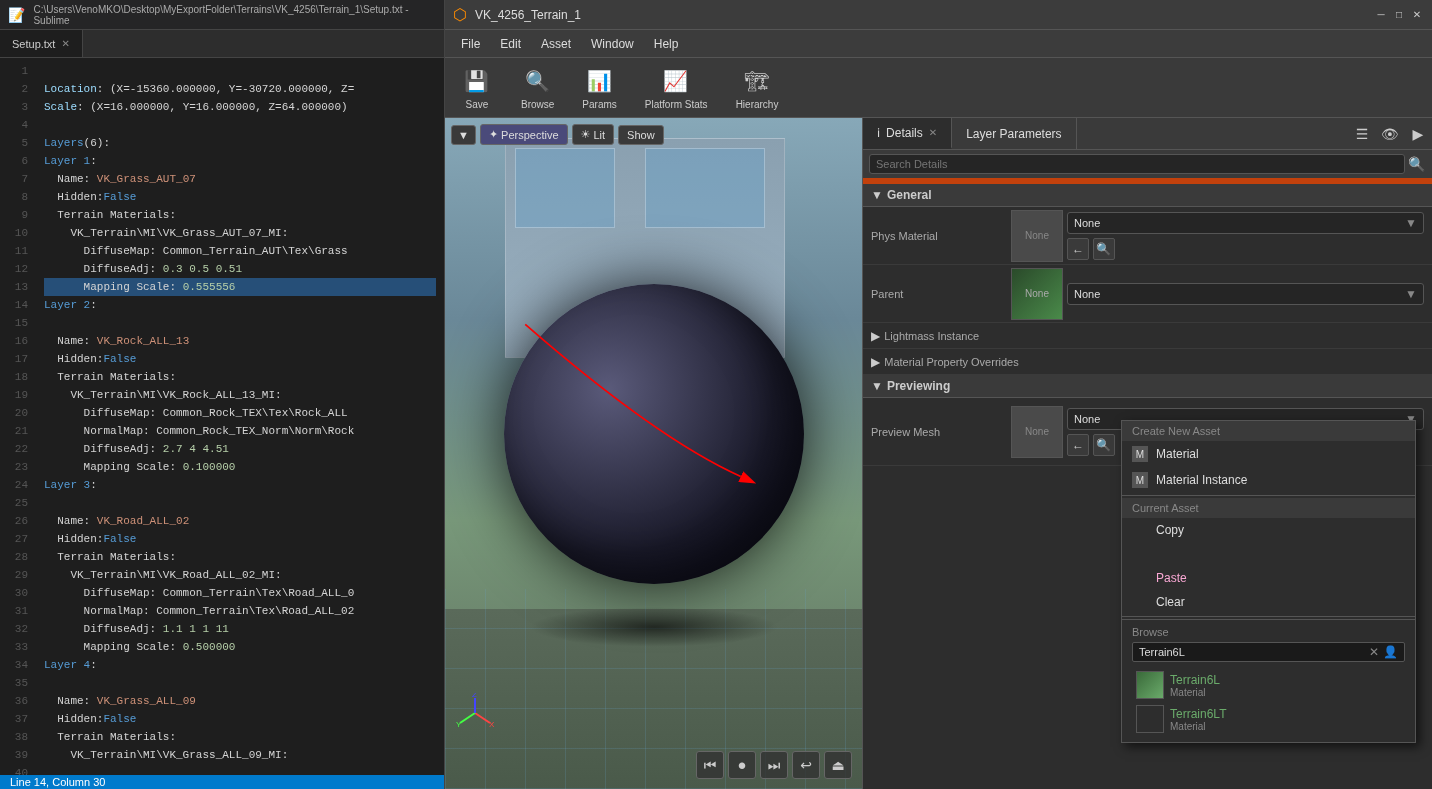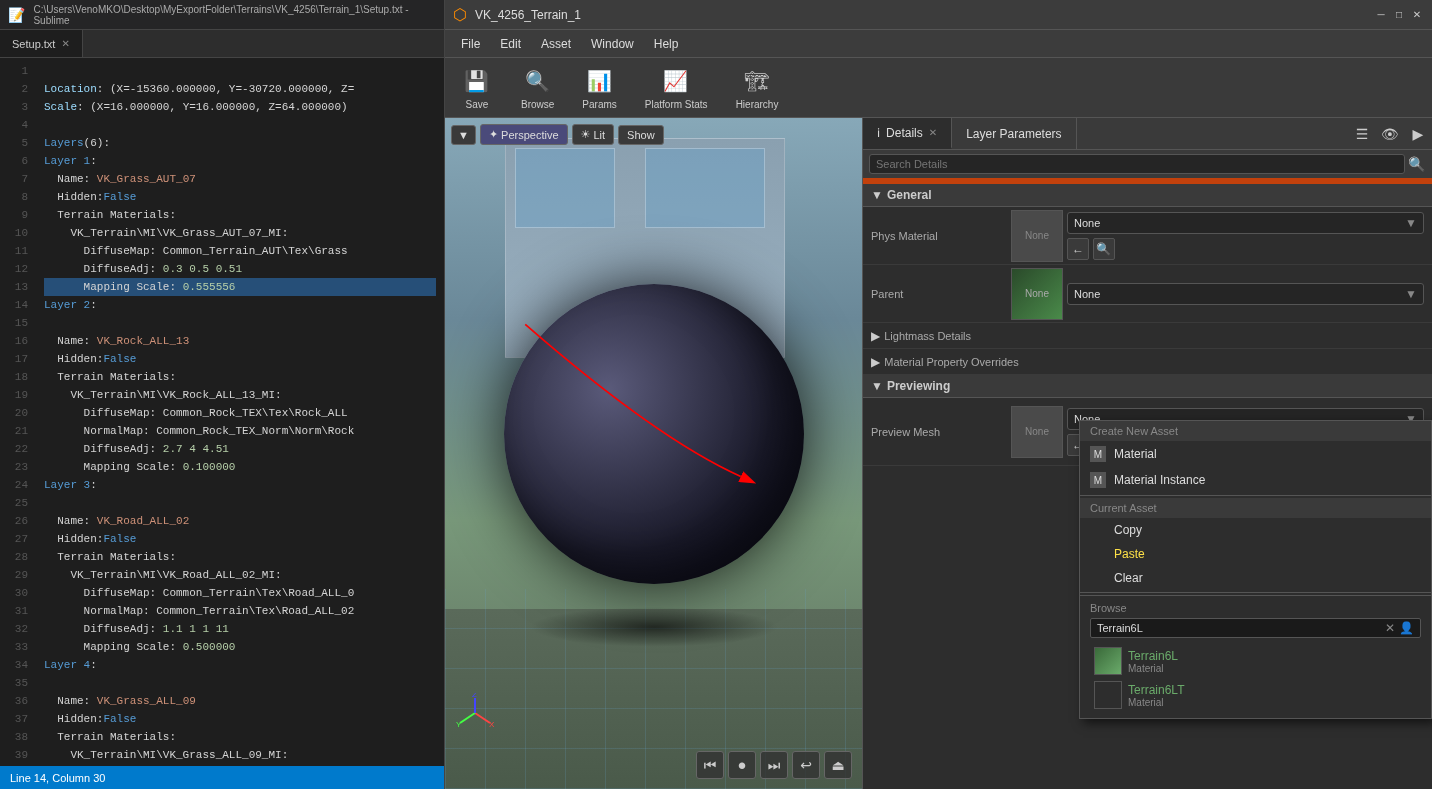--- a/index.html
+++ b/index.html
@@ -81,21 +81,21 @@
       overflow: hidden;
       white-space: nowrap;
     }
     .code-line { height: 18px; }
     .code-line.highlight { background: #264f78; }
     .kw { color: #569cd6; }
     .str { color: #ce9178; }
     .num { color: #b5cea8; }
     .prop { color: #9cdcfe; }
     .statusbar {
-      height: 23px;
+      height: 14px;
       background: #007acc;
       display: flex;
       align-items: center;
       padding: 0 10px;
       font-size: 11px;
       color: #fff;
     }
 
     
     .ue-window {
@@ -405,22 +405,22 @@
       align-items: center;
       height: 68px;
       border-bottom: 1px solid #3a3a3a;
       padding: 0 8px;
     }
 
     
     .dropdown-popup {
       position: absolute;
       top: 155px;
-      right: 0;
-      width: 353px;
+      right: 16px;
+      width: 295px;
       background: #2d2d2d;
       border: 1px solid #555;
       box-shadow: 4px 4px 10px rgba(0,0,0,0.6);
       z-index: 100;
     }
     .dropdown-section-label {
       padding: 4px 10px;
       font-size: 11px;
       color: #888;
       background: #3a3a3a;
@@ -446,21 +446,21 @@
       border: none;
       border-top: 1px solid #555;
       margin: 2px 0;
     }
     .dropdown-action {
       padding: 5px 10px 5px 34px;
       font-size: 12px;
       color: #ddd;
       cursor: pointer;
     }
-    .dropdown-action.disabled { color: #fde047; cursor: default; }
+    .dropdown-action.disabled { color: #f9a8d4; cursor: default; margin-top: 24px; }
 
     
     .browse-section {
       padding: 6px 10px;
       background: #2d2d2d;
       border-top: 1px solid #555;
     }
     .browse-label {
       font-size: 11px;
       color: #888;
@@ -835,21 +835,21 @@
                 <span class="result-name">Terrain6LT</span>
                 <span class="result-type">Material</span>
               </div>
             </div>
           </div>
         </div>
       </div>
 
       <div class="section-row">
         <span>▶</span>
-        <span class="section-row-label">Lightmass Details</span>
+        <span class="section-row-label">Lightmass Instance</span>
       </div>
 
       <div class="section-row">
         <span>▶</span>
         <span class="section-row-label">Material Property Overrides</span>
       </div>
 
       <div class="section-header">
         <span>▼</span>
         <span>Previewing</span>

